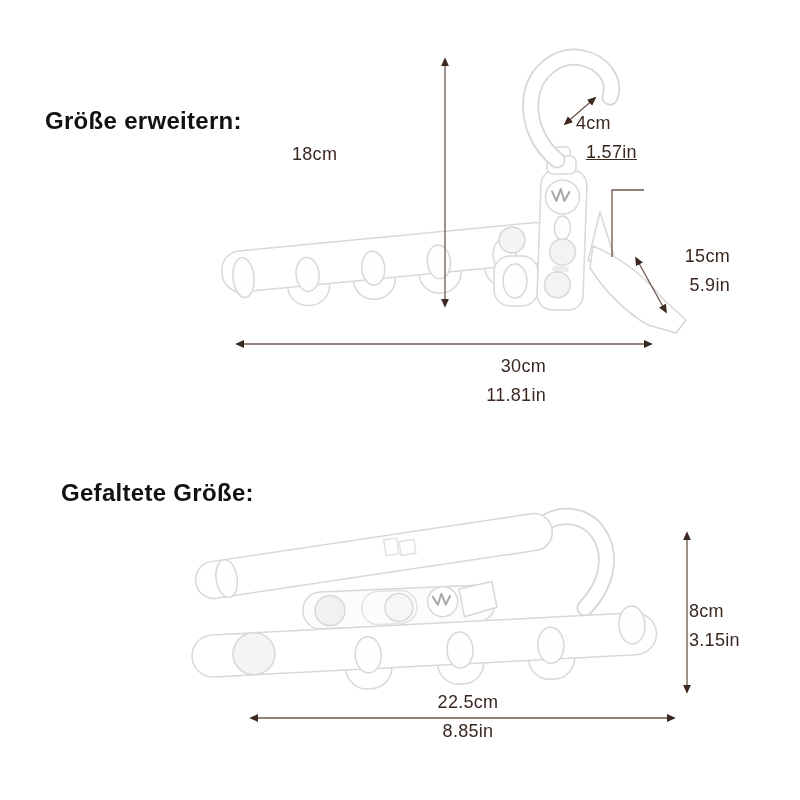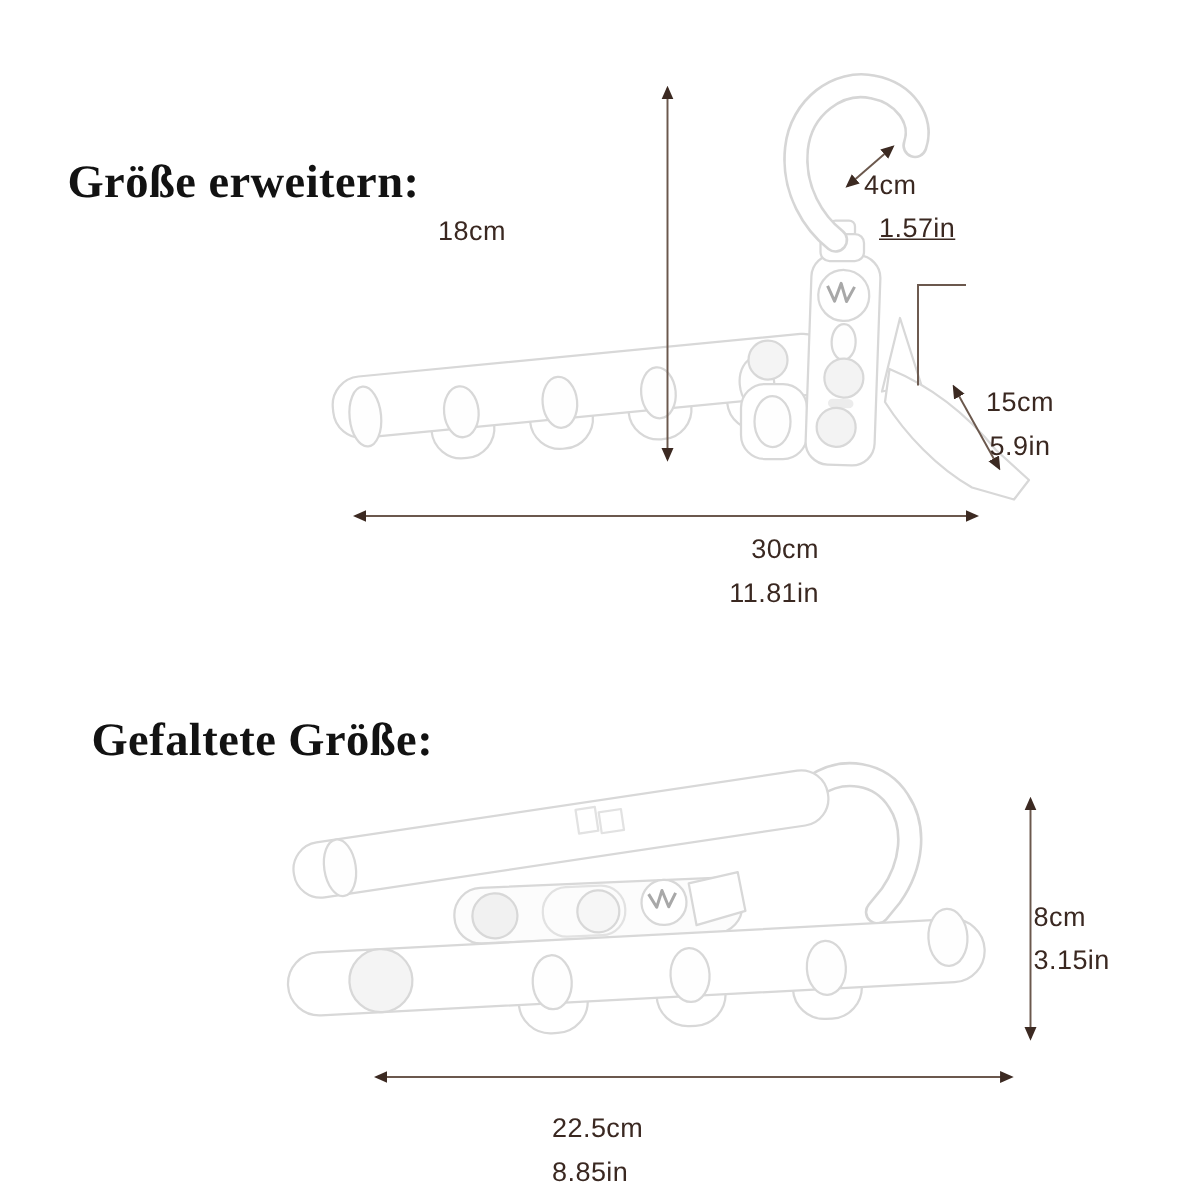--- a/index.html
+++ b/index.html
@@ -3,23 +3,23 @@
 <meta charset="utf-8">
 <style>
   html,body{margin:0;padding:0;background:#ffffff;}
   .canvas{
     position:relative;width:800px;height:800px;background:#ffffff;
     overflow:hidden;font-family:"Liberation Sans",sans-serif;
   }
   .canvas svg{position:absolute;left:0;top:0;}
   .heading{
     position:absolute;
-    font-family:Liberation Serif, serif;
+    font-family:Liberation Sans, sans-serif;
     font-weight:bold;
-    font-size:31px;line-height:34px;
+    font-size:24px;line-height:34px;
     color:#121212;letter-spacing:0.3px;
     white-space:nowrap;
   }
   .dim{
     position:absolute;
     font-size:18px;line-height:29px;
     color:#3a2821;letter-spacing:0.3px;
     white-space:nowrap;
   }
   .indent{padding-left:10px;text-decoration:underline;}
@@ -135,33 +135,33 @@
 
   <div class="dim" style="left:292px;top:140px;width:150px;">
     <div>18cm</div>
   </div>
 
   <div class="dim" style="left:576px;top:109px">
     <div>4cm</div>
     <div class="indent">1.57in</div>
   </div>
 
-  <div class="dim" style="left:630px;top:254px;width:100px;text-align:center">
+  <div class="dim" style="left:630px;top:242px;width:100px;text-align:right">
     <div>15cm</div>
     <div>5.9in</div>
   </div>
 
   <div class="dim" style="left:346px;top:352px;width:200px;text-align:right">
     <div>30cm</div>
     <div>11.81in</div>
   </div>
 
   <div class="dim" style="left:689px;top:597px">
     <div>8cm</div>
     <div>3.15in</div>
   </div>
 
-  <div class="dim" style="left:368px;top:738px;width:200px;">
+  <div class="dim" style="left:368px;top:688px;width:200px;text-align:center">
     <div>22.5cm</div>
     <div>8.85in</div>
   </div>
 
 </div>
 
 </body></html>

